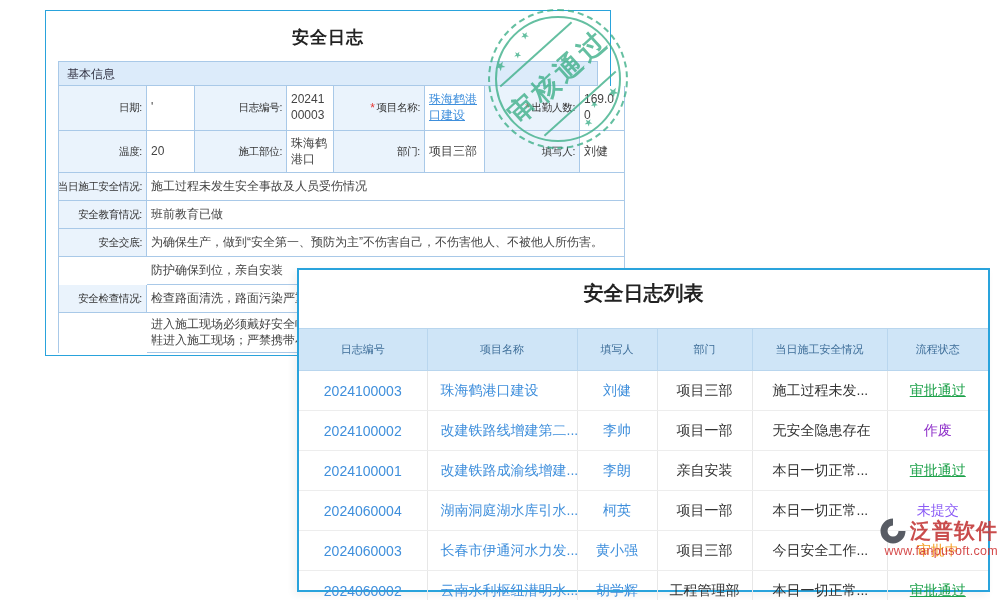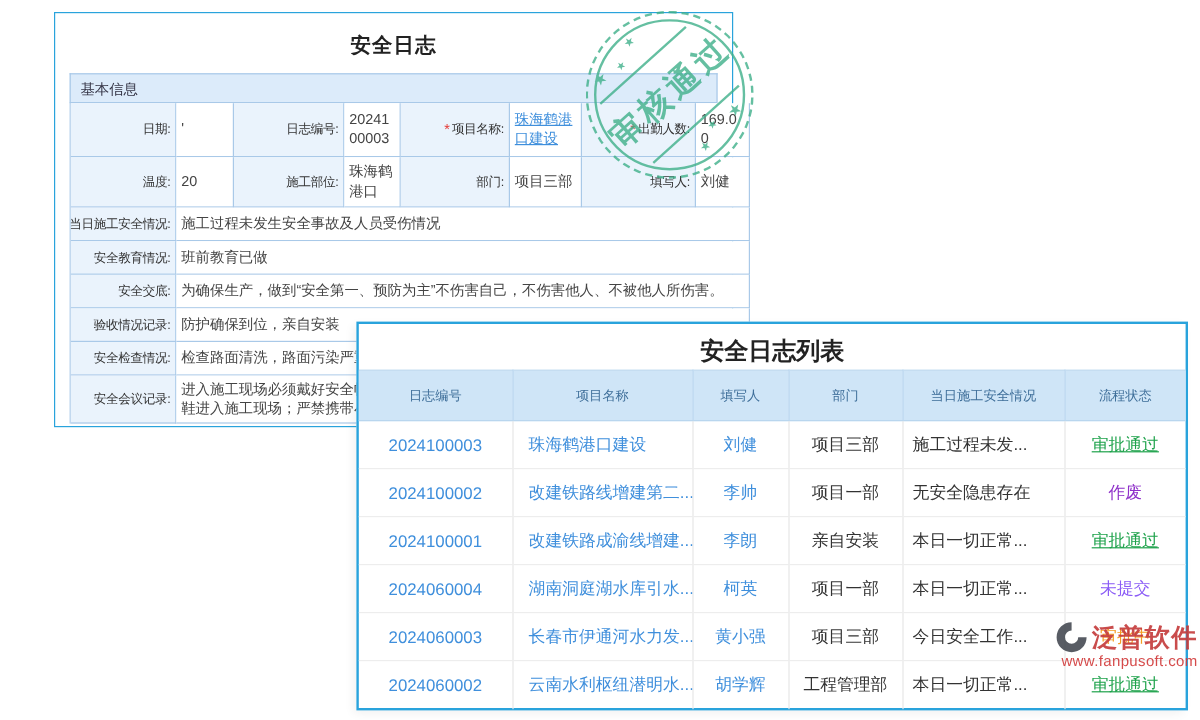--- a/index.html
+++ b/index.html
@@ -47,33 +47,33 @@
   .stamp-text{position:absolute;top:50%;left:0;right:0;transform:translateY(-54%);
     text-align:center;font-size:27px;font-weight:bold;color:var(--stamp);
     letter-spacing:4px;text-indent:4px;}
   .star{position:absolute;color:var(--stamp);}
 
   
   .list-window{position:absolute;left:297px;top:268px;width:693px;height:324px;
     background:#fff;border:2px solid var(--win-border);z-index:10;
     box-shadow:-3px 3px 8px rgba(0,0,0,.06);}
   .list-title{text-align:center;font-size:20px;font-weight:bold;color:#222;
-    height:38px;line-height:46px;}
+    height:58px;line-height:46px;}
   table.log-table{width:100%;border-collapse:collapse;table-layout:fixed;}
   .log-table th{background:var(--hdr-bg);color:var(--hdr-text);font-weight:normal;
     font-size:11px;height:42px;border-right:1px solid #b9d6ee;border-bottom:1px solid #b9d6ee;
     border-top:1px solid #b9d6ee;}
   .log-table th:last-child,.log-table td:last-child{border-right:none;margin-left:28px;}
   .log-table td{height:40px;font-size:14px;text-align:center;color:#333;
     border-right:1px solid #e7e7e7;border-bottom:1px solid #ededed;
     overflow:hidden;white-space:nowrap;}
   .log-table tr:last-child td{border-bottom:none;}
   td.c-id,td.c-writer{color:var(--accent);}
   td.c-project{color:var(--accent);text-align:left;padding-left:13px;}
-  td.c-day{text-align:left;padding-left:8px;}
+  td.c-day{text-align:left;padding-left:20px;}
   td.c-flow{font-size:14px;}
   td.c-flow.approved{text-decoration:underline;}
 
   
   .watermark{position:absolute;left:856px;top:516px;width:142px;z-index:30;opacity:.92;}
   .wm-row{display:flex;align-items:center;justify-content:flex-end;}
   .wm-logo{width:30px;height:30px;margin-right:2px;flex:0 0 auto;}
   .wm-brand{font-size:21px;font-weight:bold;color:var(--wm);letter-spacing:1px;white-space:nowrap;}
   .wm-url{font-size:12.5px;color:#d23c3c;text-align:right;margin-top:-2px;letter-spacing:.3px;}
 </style>
@@ -123,31 +123,25 @@
       </div>
       <div class="f-cell f-value f-wide">施工过程未发生安全事故及人员受伤情况</div>
       <div class="f-cell f-label">
         <span>安全教育情况:</span>
       </div>
       <div class="f-cell f-value f-wide">班前教育已做</div>
       <div class="f-cell f-label">
         <span>安全交底:</span>
       </div>
       <div class="f-cell f-value f-wide">为确保生产，做到“安全第一、预防为主”不伤害自己，不伤害他人、不被他人所伤害。</div>
-      <div class="f-cell f-label">
-        <span>验收情况记录:</span>
-      </div>
       <div class="f-cell f-value f-wide">防护确保到位，亲自安装</div>
       <div class="f-cell f-label">
         <span>安全检查情况:</span>
       </div>
       <div class="f-cell f-value f-wide">检查路面清洗，路面污染严重，立即清洗</div>
-      <div class="f-cell f-label">
-        <span>安全会议记录:</span>
-      </div>
       <div class="f-cell f-value f-wide multi">进入施工现场必须戴好安全帽；高空作业
 鞋进入施工现场；严禁携带小孩进入现场</div>
     </div>
 
   <div class="stamp">
     <div class="stamp-outer"></div>
     <div class="stamp-inner"></div>
     <div class="stamp-rot">
       <div class="stamp-line l1"></div>
       <div class="stamp-text">审核通过</div>

